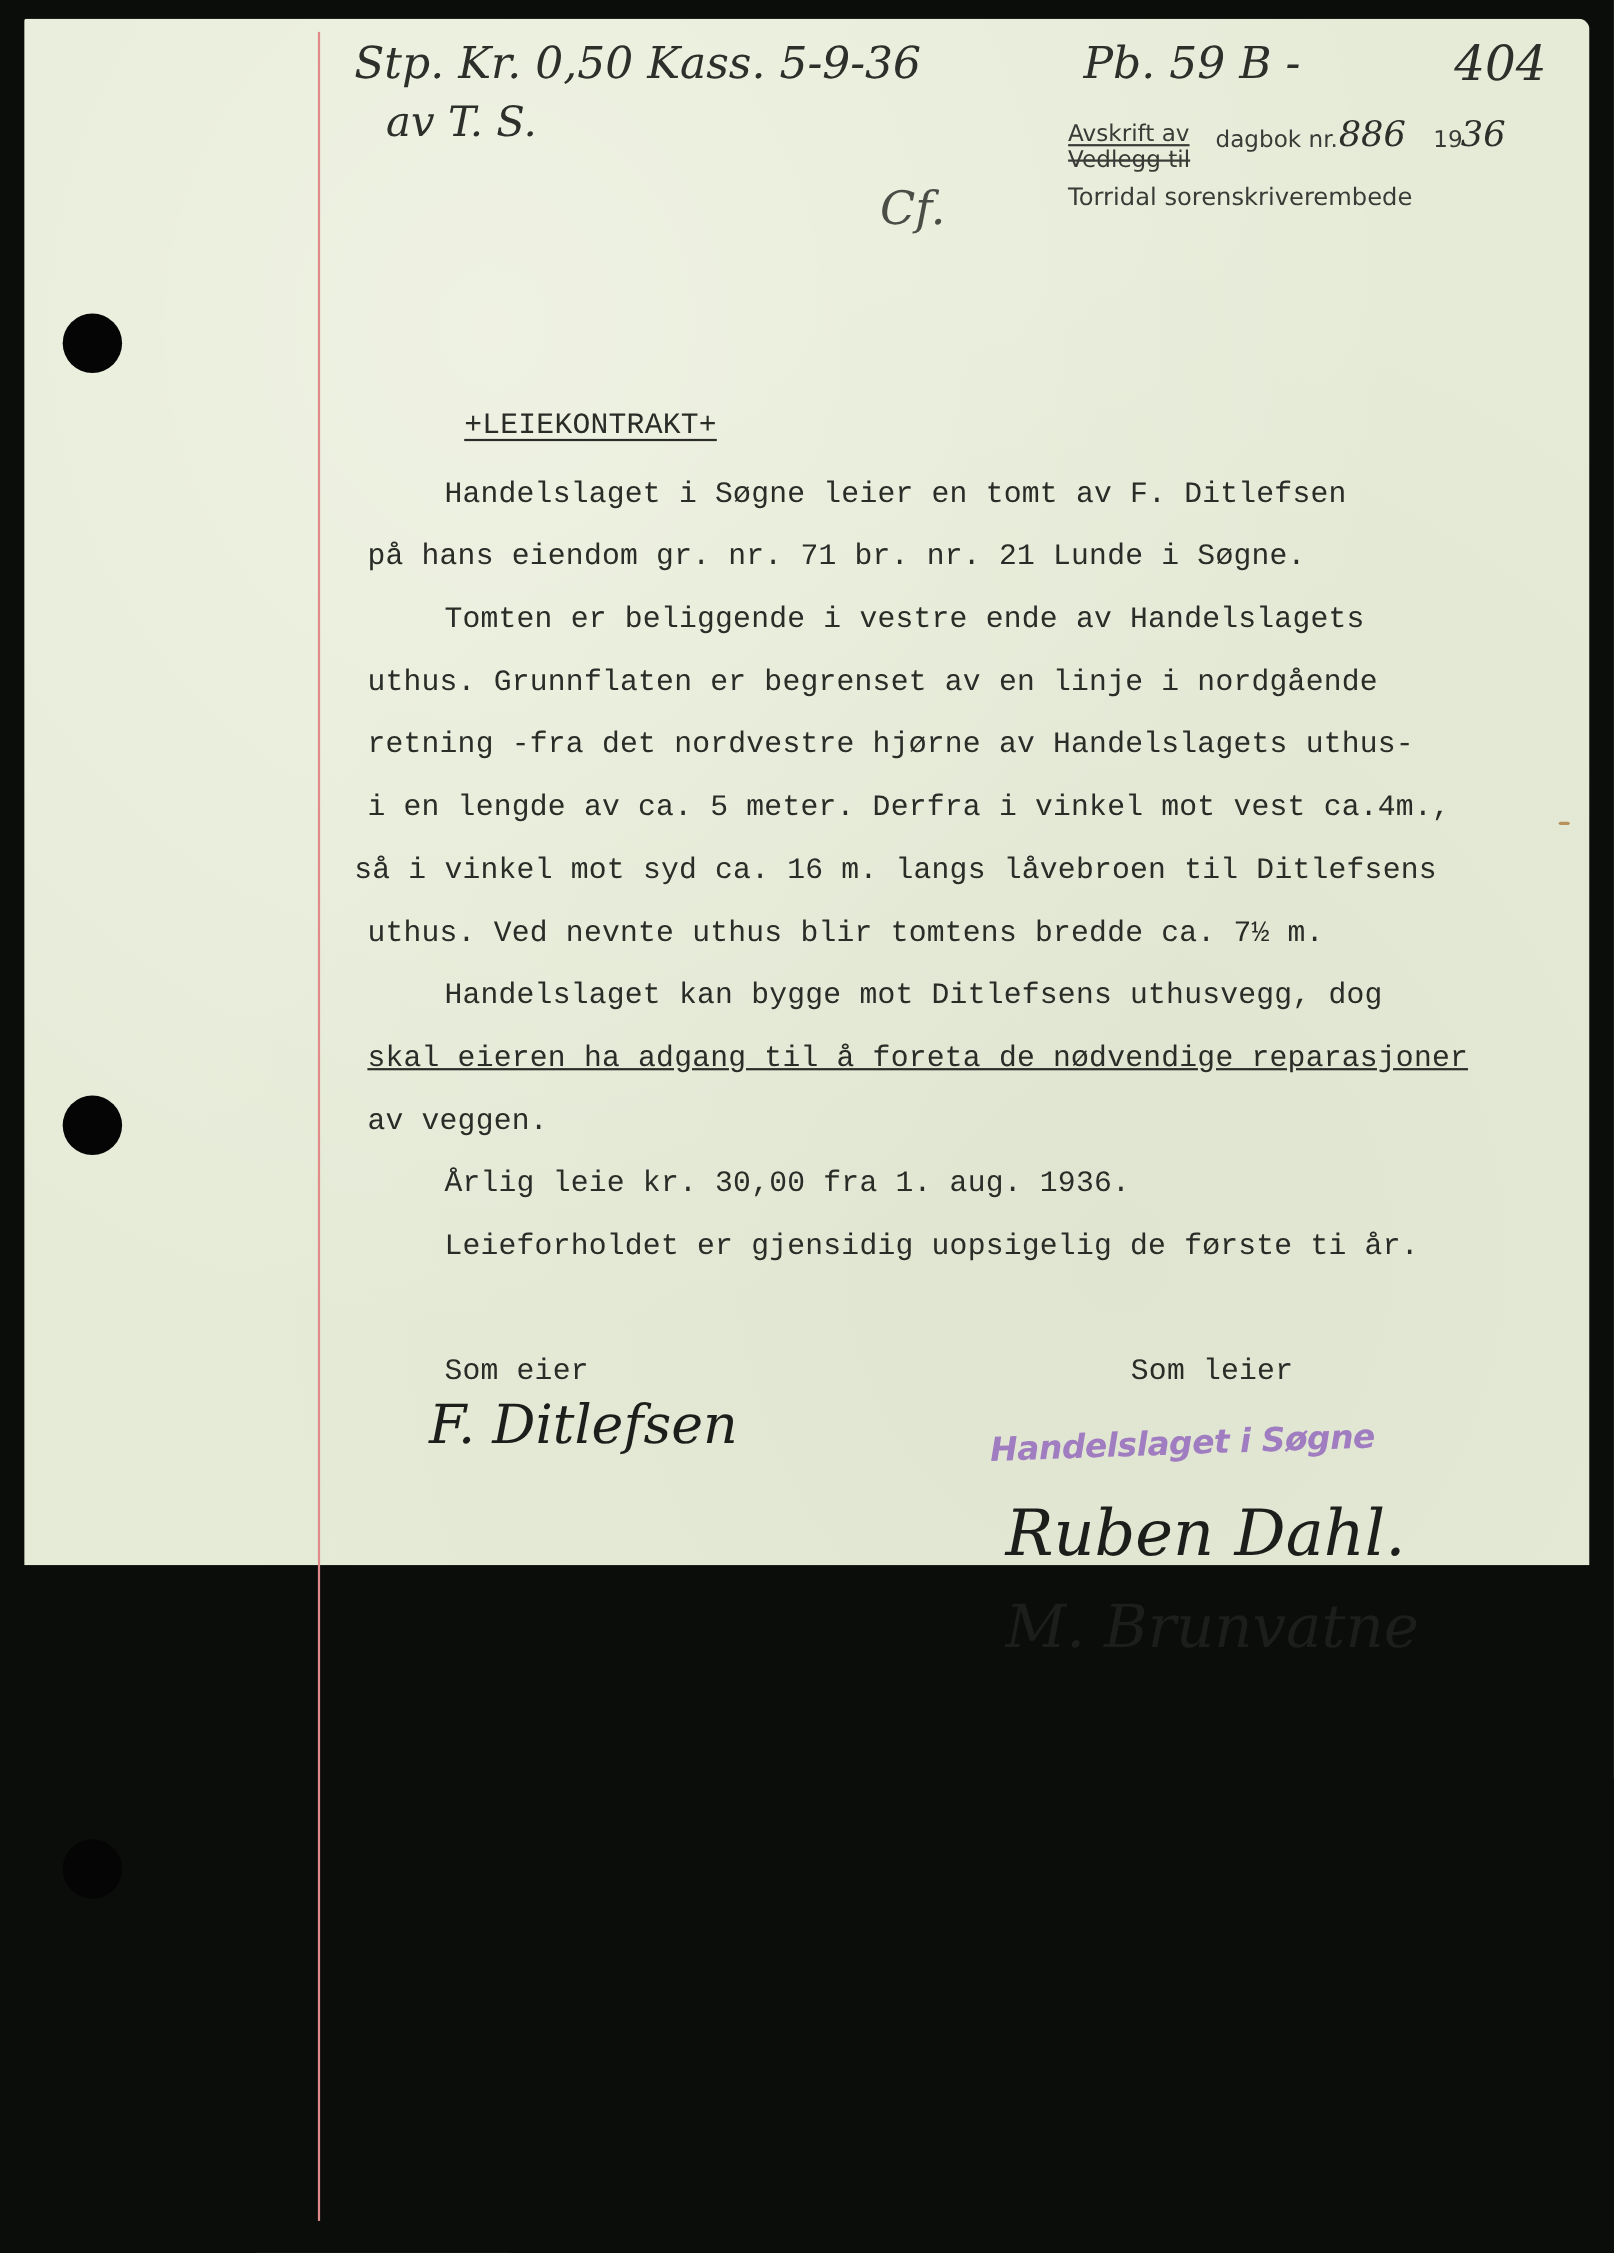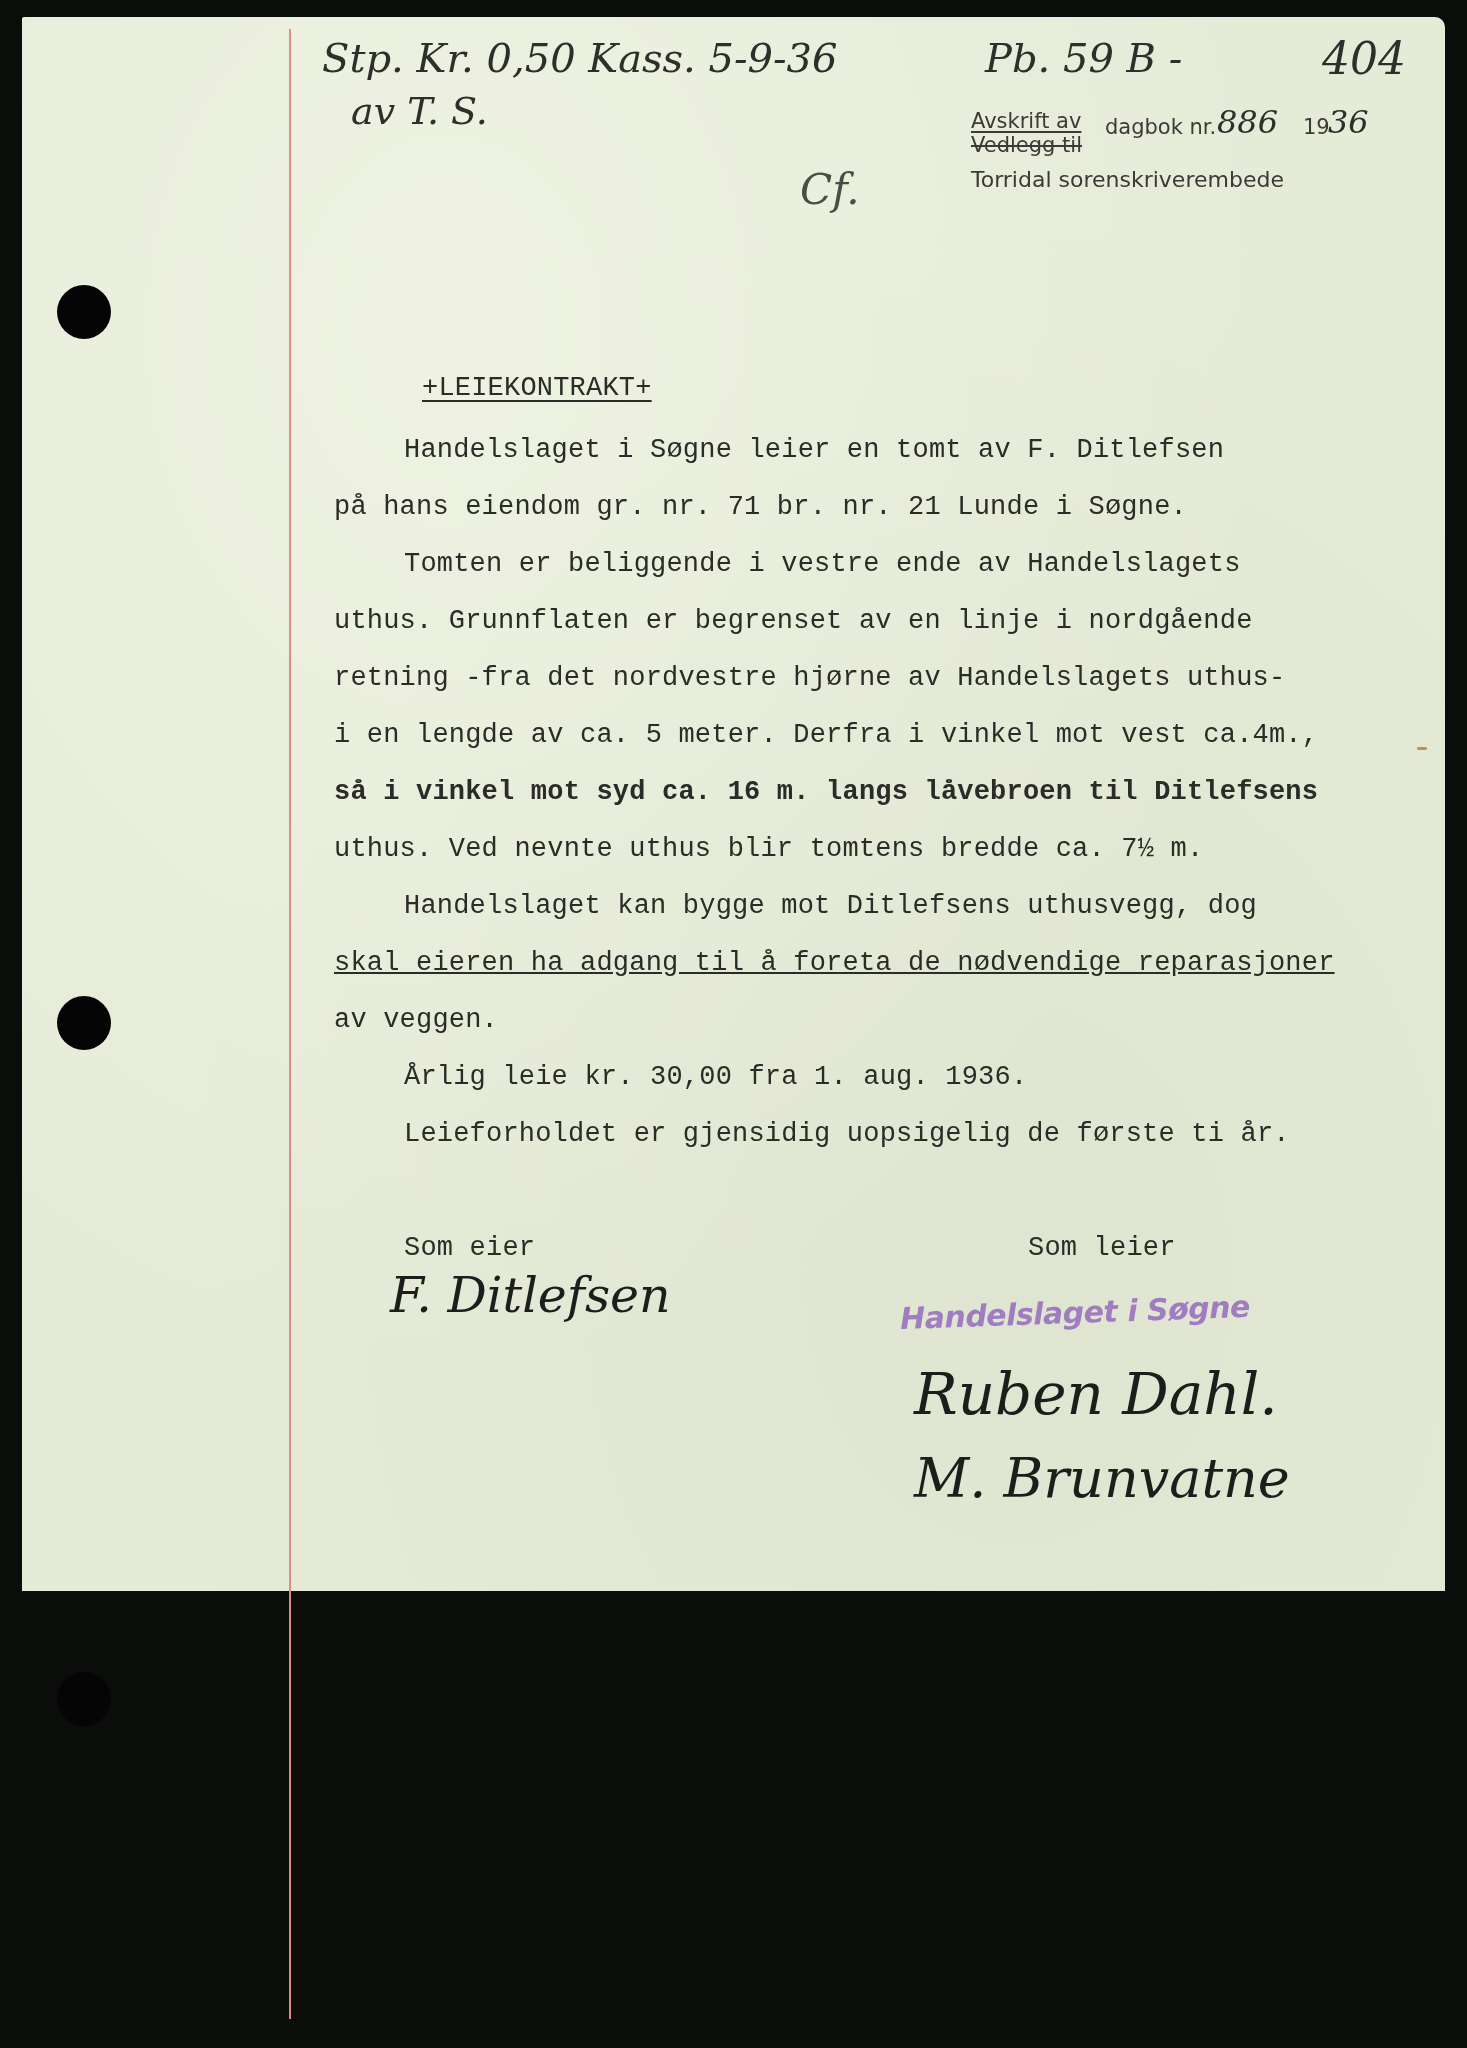--- a/index.html
+++ b/index.html
@@ -12,21 +12,21 @@
       height: 2048px;
       position: relative;
       overflow: hidden;
       font-family: "Liberation Mono", "DejaVu Sans Mono", monospace;
     }
     .page {
       position: absolute;
       left: 22px;
       top: 17px;
       width: 1423px;
-      height: 1574px;
+      height: 1406px;
       background: #e6ebd8;
       background-image:
         radial-gradient(ellipse at 30% 20%, rgba(255,255,245,0.35), rgba(255,255,245,0) 60%),
         radial-gradient(ellipse at 70% 80%, rgba(200,210,185,0.25), rgba(200,210,185,0) 60%);
       border-radius: 2px 10px 0 0;
     }
     .margin-line {
       position: absolute;
       left: 267px;
       top: 12px;
@@ -127,21 +127,21 @@
   <div class="stamp" style="left:949px; top:150px; font-size:22px;">Torridal sorenskriverembede</div>
 
   <div class="typed title" style="left:400px; top:356px;">+LEIEKONTRAKT+</div>
 
   <div class="typed" style="left:382px; top:418px;">Handelslaget i Søgne leier en tomt av F. Ditlefsen</div>
   <div class="typed" style="left:312px; top:475px;">på hans eiendom gr. nr. 71 br. nr. 21 Lunde i Søgne.</div>
   <div class="typed" style="left:382px; top:532px;">Tomten er beliggende i vestre ende av Handelslagets</div>
   <div class="typed" style="left:312px; top:589px;">uthus. Grunnflaten er begrenset av en linje i nordgående</div>
   <div class="typed" style="left:312px; top:646px;">retning -fra det nordvestre hjørne av Handelslagets uthus-</div>
   <div class="typed" style="left:312px; top:703px;">i en lengde av ca. 5 meter. Derfra i vinkel mot vest ca.4m.,</div>
-  <div class="typed" style="left:312px; top:760px;font-weight:bold;">så i vinkel mot syd ca. 16 m. langs låvebroen til Ditlefsens</div>
+  <div class="typed" style="left:300px; top:760px;">så i vinkel mot syd ca. 16 m. langs låvebroen til Ditlefsens</div>
   <div class="typed" style="left:312px; top:817px;">uthus. Ved nevnte uthus blir tomtens bredde ca. 7½ m.</div>
   <div class="typed" style="left:382px; top:874px;">Handelslaget kan bygge mot Ditlefsens uthusvegg, dog</div>
   <div class="typed" style="left:312px; top:931px;text-decoration:underline;">skal eieren ha adgang til å foreta de nødvendige reparasjoner</div>
   <div class="typed" style="left:312px; top:988px;">av veggen.</div>
   <div class="typed" style="left:382px; top:1045px;">Årlig leie kr. 30,00 fra 1. aug. 1936.</div>
   <div class="typed" style="left:382px; top:1102px;">Leieforholdet er gjensidig uopsigelig de første ti år.</div>
 
   <div class="typed" style="left:382px; top:1216px;">Som eier</div>
   <div class="signature" style="left:368px; top:1250px; font-size:49px;">F. Ditlefsen</div>
 

